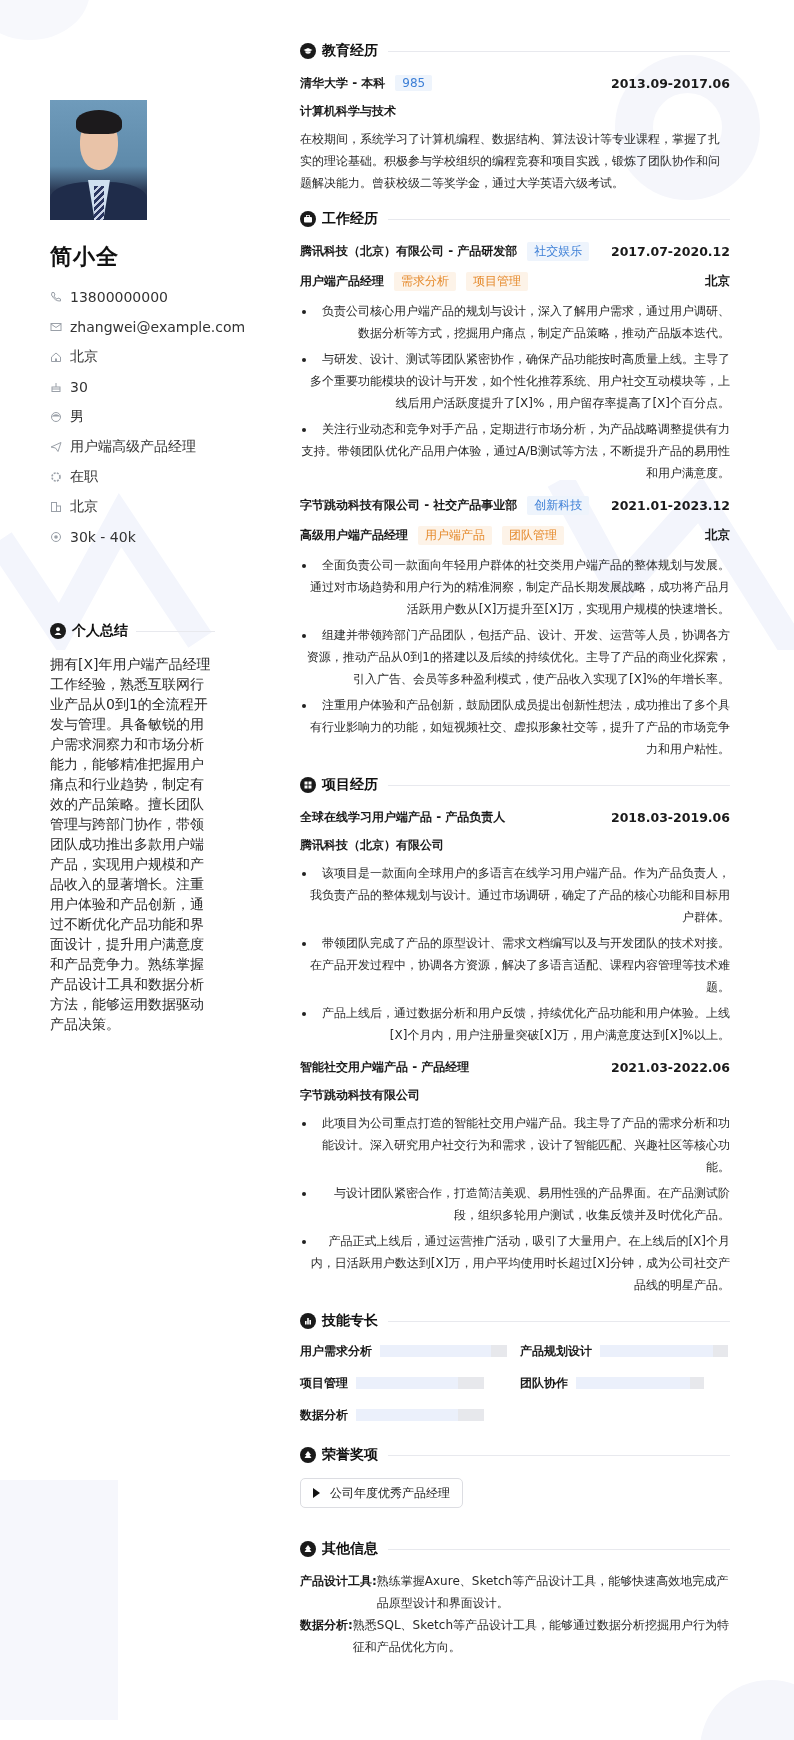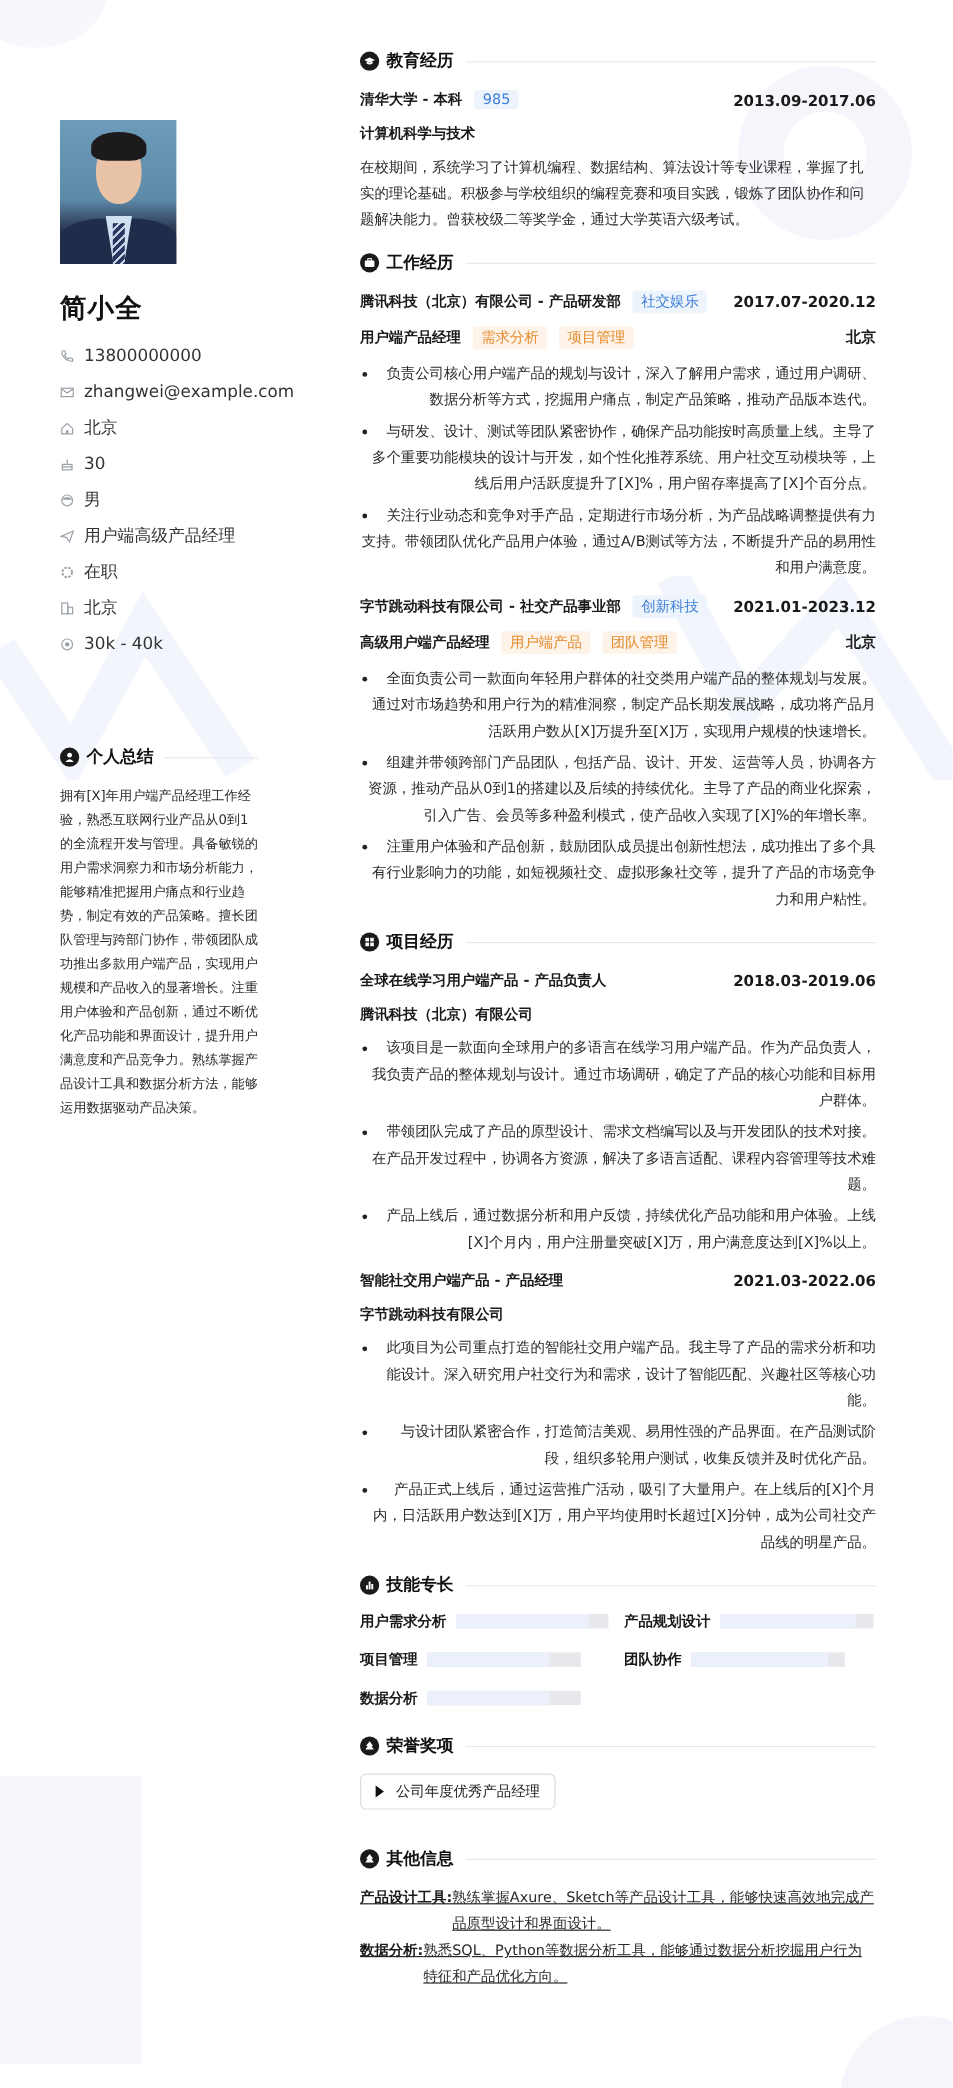--- a/index.html
+++ b/index.html
@@ -25,21 +25,21 @@
 
   .name { margin-top: 22px; font-size: 22px; font-weight: bold; color: #111; letter-spacing: 1px; }
   .info-list { margin-top: 10px; }
   .info-item { display: flex; align-items: center; height: 30px; font-size: 14px; color: #333; }
   .info-icon { width: 12px; height: 12px; margin-right: 8px; display: inline-flex; align-items: center; justify-content: center; color: #9aa0a8; }
   .info-icon svg { width: 12px; height: 12px; }
 
   .summary { position: absolute; left: 50px; top: 622px; width: 165px; }
   .summary-title { display: flex; align-items: center; font-size: 14px; font-weight: bold; color: #111; }
   .summary-title .line { flex: 1; height: 1px; background: #e8e9ee; margin-left: 8px; }
-  .summary-text { margin-top: 14px; font-size: 11px; line-height: 20px; color: #2a2a2a; }
+  .summary-text { margin-top: 14px; font-size: 14px; line-height: 20px; color: #2a2a2a; }
 
   
   .main { position: absolute; left: 300px; top: 40px; width: 430px; }
   .section { margin-bottom: 14px; }
   .sec-head { display: flex; align-items: center; height: 22px; margin-bottom: 10px; }
   .sec-icon { width: 16px; height: 16px; border-radius: 50%; background: #1a1a1a; display: inline-flex; align-items: center; justify-content: center; margin-right: 6px; flex: none; }
   .sec-icon svg { width: 10px; height: 10px; }
   .sec-title { font-size: 14px; font-weight: bold; color: #111; }
   .sec-line { flex: 1; height: 1px; background: #e8e9ee; margin-left: 10px; }
 
@@ -58,21 +58,21 @@
 
   .skills { display: grid; grid-template-columns: 220px 210px; row-gap: 14px; margin-top: 4px; margin-bottom: 20px; }
   .skill { display: flex; align-items: center; height: 18px; font-size: 12px; font-weight: bold; color: #1a1a1a; }
   .skill-label { margin-right: 8px; white-space: nowrap; }
   .skill-bar { height: 12px; background: #e7e8ec; position: relative; }
   .skill-fill { position: absolute; left: 0; top: 0; height: 12px; background: #ebf0fb; }
 
   .award { display: inline-flex; align-items: center; height: 30px; padding: 0 12px; border: 1px solid #dcdde2; border-radius: 5px; font-size: 12px; color: #222; margin-bottom: 16px; margin-top: 2px; }
   .award .tri { width: 0; height: 0; border-left: 7px solid #111; border-top: 5px solid transparent; border-bottom: 5px solid transparent; margin-right: 10px; }
 
-  .other-item { display: flex; font-size: 12px; line-height: 22px; color: #2a2a2a; text-decoration: underline; }
+  .other-item { display: flex; font-size: 12px; line-height: 22px; color: #2a2a2a; }
   .other-label { font-weight: bold; color: #1a1a1a; white-space: nowrap; }
   .other-value { flex: 1; }
 </style>
 </head>
 <body>
 
 <div class="deco deco-circle-tl"></div>
 <div class="deco deco-circle-right"></div>
 <div class="deco deco-rect-bl"></div>
 <div class="deco deco-circle-br"></div>
@@ -382,16 +382,16 @@
         </span>
       <span class="sec-title">其他信息</span>
       <span class="sec-line"></span>
     </div>
     <div class="other-item">
       <span class="other-label">产品设计工具:</span>
       <span class="other-value">熟练掌握Axure、Sketch等产品设计工具，能够快速高效地完成产品原型设计和界面设计。</span>
     </div>
     <div class="other-item">
       <span class="other-label">数据分析:</span>
-      <span class="other-value">熟悉SQL、Python等数据分析工具，能够通过数据分析挖掘用户行为特征和产品优化方向。</span>
+      <span class="other-value">熟悉SQL、Sketch等产品设计工具，能够通过数据分析挖掘用户行为特征和产品优化方向。</span>
     </div>
   </section>
 </main>
 
 </body></html>

